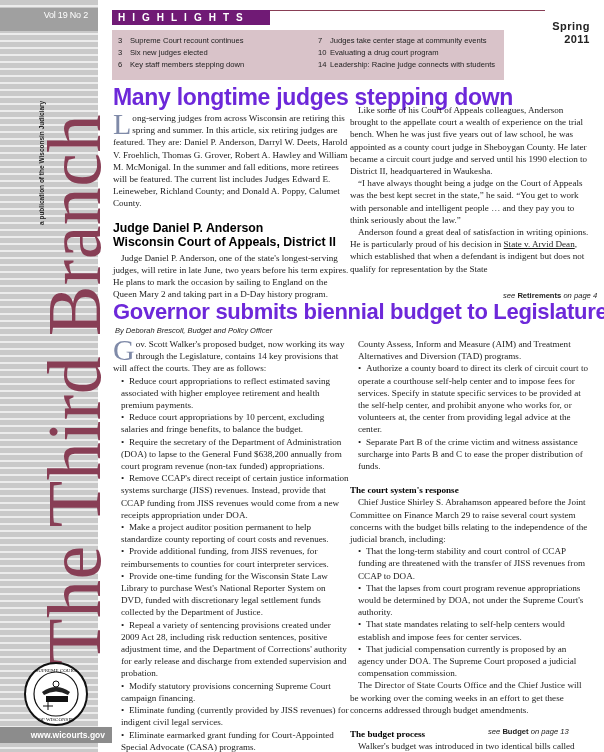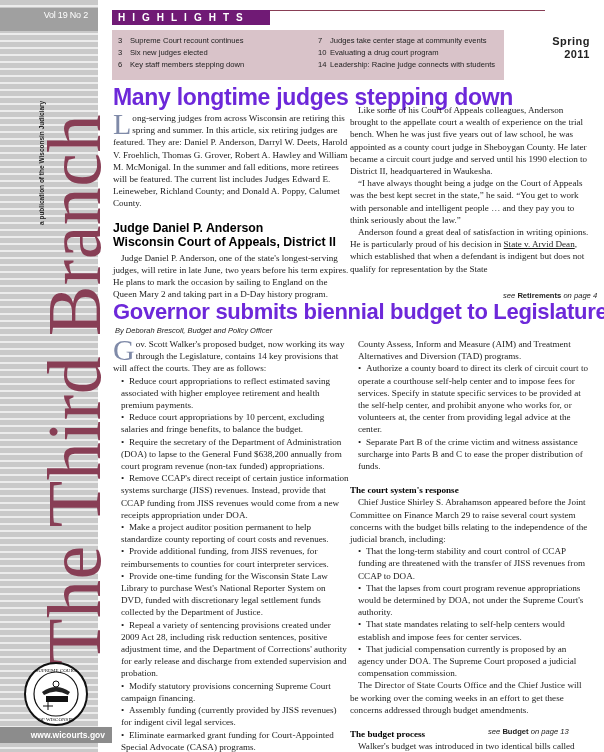--- a/index.html
+++ b/index.html
@@ -50,21 +50,21 @@
     .hl-box {
       position: absolute; left: 112px; top: 30px; width: 392px; height: 50px;
       background: #d9c3c9; display: flex; padding: 5px 6px 0 6px;
       font-family: "Liberation Sans", sans-serif; font-size: 7.6px; color: #222;
     }
     .hl-col { flex: 1; }
     .hl-col + .hl-col { margin-left: 20px; }
     .hl-item { display: flex; line-height: 12px; white-space: nowrap; }
     .hl-num { width: 12px; }
     .issue-date {
-      position: absolute; left: 520px; top: 35px; width: 70px;
+      position: absolute; left: 520px; top: 20px; width: 70px;
       font-family: "Liberation Sans", sans-serif; font-weight: bold; font-size: 11px;
       color: #222; text-align: right; line-height: 13px; letter-spacing: 0.5px;
     }
 
     
     .headline {
       position: absolute; font-family: "Liberation Sans", sans-serif; font-weight: bold;
       color: #6d28d9; white-space: nowrap; letter-spacing: -0.3px;
     }
     .h1a { left: 113px; top: 84px; font-size: 23px; }
@@ -185,21 +185,21 @@
   <p><span class="dropcap">G</span><span>ov. Scott Walker's proposed budget, now working its way through the Legislature, contains 14 key provisions that will affect the courts. They are as follows:</span></p>
   <p class="bullet">Reduce court appropriations to reflect estimated saving associated with higher employee retirement and health premium payments.</p>
   <p class="bullet">Reduce court appropriations by 10 percent, excluding salaries and fringe benefits, to balance the budget.</p>
   <p class="bullet">Require the secretary of the Department of Administration (DOA) to lapse to the General Fund $638,200 annually from court program revenue (non-tax funded) appropriations.</p>
   <p class="bullet">Remove CCAP's direct receipt of certain justice information systems surcharge (JISS) revenues.  Instead, provide that CCAP funding from JISS revenues would come from a new receipts appropriation under DOA.</p>
   <p class="bullet">Make a project auditor position permanent to help standardize county reporting of court costs and revenues.</p>
   <p class="bullet">Provide additional funding, from JISS revenues, for reimbursements to counties for court interpreter services.</p>
   <p class="bullet">Provide one-time funding for the Wisconsin State Law Library to purchase West's National Reporter System on DVD, funded with discretionary legal settlement funds collected by the Department of Justice.</p>
   <p class="bullet">Repeal a variety of sentencing provisions created under 2009 Act 28, including risk reduction sentences, positive adjustment time, and the Department of Corrections' authority for early release and discharge from extended supervision and probation.</p>
   <p class="bullet">Modify statutory provisions concerning Supreme Court campaign financing.</p>
-  <p class="bullet">Assembly funding (currently provided by JISS revenues) for indigent civil legal services.</p>
+  <p class="bullet">Eliminate funding (currently provided by JISS revenues) for indigent civil legal services.</p>
   <p class="bullet">Eliminate earmarked grant funding for Court-Appointed Special Advocate (CASA) programs.</p>
 
 </div>
 
 <div class="col" style="left:350px; top:338px; width:240px;">
   <p style="padding-left:8px;">County Assess, Inform and Measure (AIM) and Treatment Alternatives and Diversion (TAD) programs.</p>
   <p class="bullet">Authorize a county board to direct its clerk of circuit court to operate a courthouse self-help center and to impose fees for services.  Specify in statute specific services to be provided at the self-help center, and prohibit anyone who works for, or volunteers at, the center from providing legal advice at the center.</p>
   <p class="bullet">Separate Part B of the crime victim and witness assistance surcharge into Parts B and C to ease the proper distribution of funds.</p>
   <p class="bold-sub">The court system's response</p>
   <p class="ind">Chief Justice Shirley S. Abrahamson appeared before the Joint Committee on Finance March 29 to raise several court system concerns with the budget bills relating to the independence of the judicial branch, including:</p>

